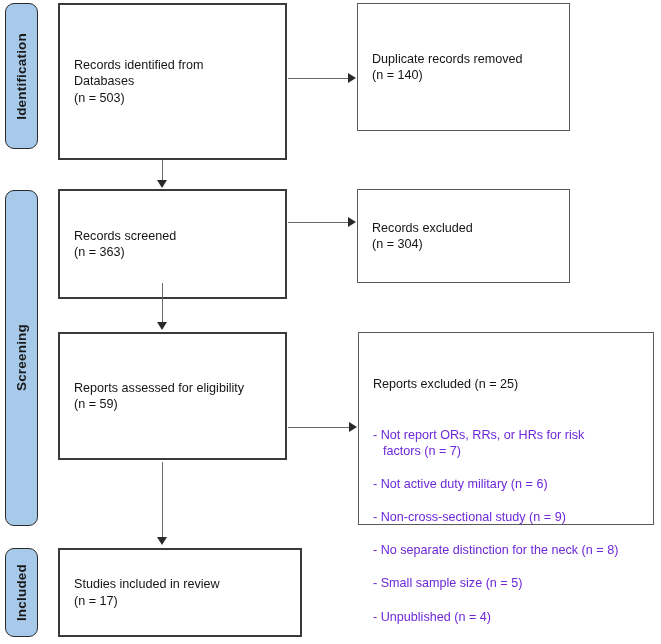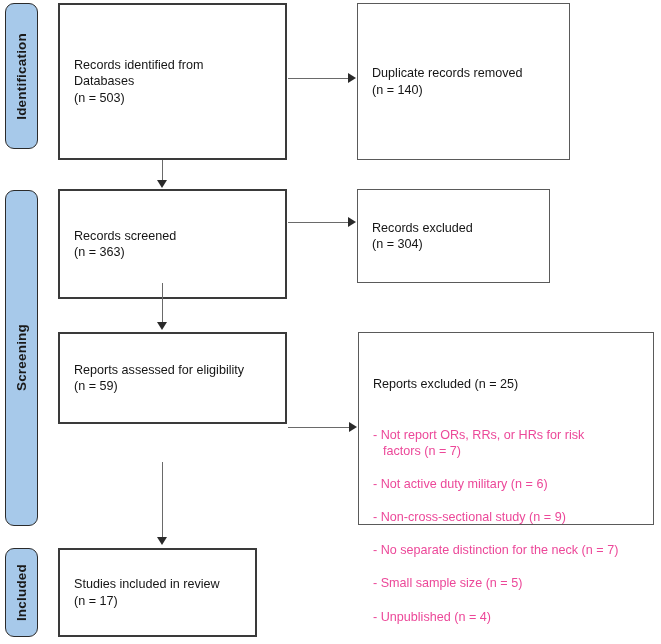--- a/index.html
+++ b/index.html
@@ -72,21 +72,21 @@
     margin-bottom: 1px;
   }
   .detail-list {
     list-style: none;
     margin: 0;
     padding: 0;
   }
   .detail-list li {
     font-size: 12.6px;
     line-height: 16.6px;
-    color: #ec4899;
+    color: #6d28d9;
     padding-left: 10px;
     text-indent: -10px;
   }
 
   
   .conn {
     position: absolute;
   }
   .conn.v {
     width: 0;
@@ -129,71 +129,71 @@
   <div class="stage-pill" style="left:5px; top:548px; width:33px; height:89px;">
     <span class="stage-label">Included</span>
   </div>
 
   <div class="flow-box" style="left:58px; top:3px; width:229px; height:157px;">
     <span class="box-text">Records identified from
 Databases
 (n = 503)</span>
   </div>
 
-  <div class="flow-box thin" style="left:357px; top:3px; width:213px; height:157px;">
+  <div class="flow-box thin" style="left:357px; top:3px; width:213px; height:128px;">
     <span class="box-text">Duplicate records removed
 (n = 140)</span>
   </div>
 
   <div class="conn h" style="left:288px; top:78px; width:61px;"></div>
   <div class="arrow-right" style="left:348px; top:72.5px;"></div>
 
   <div class="conn v" style="left:162px; top:160px; height:21px;"></div>
   <div class="arrow-down" style="left:157px; top:180px;"></div>
 
   <div class="flow-box" style="left:58px; top:189px; width:229px; height:110px;">
     <span class="box-text">Records screened
 (n = 363)</span>
   </div>
 
-  <div class="flow-box thin" style="left:357px; top:189px; width:193px; height:94px;">
+  <div class="flow-box thin" style="left:357px; top:189px; width:213px; height:94px;">
     <span class="box-text">Records excluded
 (n = 304)</span>
   </div>
 
   <div class="conn h" style="left:288px; top:222px; width:61px;"></div>
   <div class="arrow-right" style="left:348px; top:216.5px;"></div>
 
   <div class="conn v" style="left:162px; top:283px; height:40px;"></div>
   <div class="arrow-down" style="left:157px; top:322px;"></div>
 
-  <div class="flow-box" style="left:58px; top:332px; width:229px; height:92px;">
+  <div class="flow-box" style="left:58px; top:332px; width:229px; height:128px;">
     <span class="box-text">Reports assessed for eligibility
 (n = 59)</span>
   </div>
 
   <div class="flow-box thin detail" style="left:358px; top:332px; width:296px; height:193px;">
     <div class="box-text">
       <div class="detail-head">Reports excluded  (n = 25)</div>
       <ul class="detail-list">
         <li>-  Not report ORs, RRs, or HRs for risk
    factors (n = 7)</li>
         <li>-  Not active duty military (n = 6)</li>
         <li>-  Non-cross-sectional study (n = 9)</li>
-        <li>-  No separate distinction for the neck (n = 7)</li>
+        <li>-  No separate distinction for the neck (n = 8)</li>
         <li>-  Small sample size (n = 5)</li>
         <li>-  Unpublished (n = 4)</li>
       </ul>
     </div>
   </div>
 
   <div class="conn h" style="left:288px; top:427px; width:62px;"></div>
   <div class="arrow-right" style="left:349px; top:421.5px;"></div>
 
   <div class="conn v" style="left:162px; top:462px; height:76px;"></div>
   <div class="arrow-down" style="left:157px; top:537px;"></div>
 
-  <div class="flow-box" style="left:58px; top:548px; width:199px; height:89px;">
+  <div class="flow-box" style="left:58px; top:548px; width:244px; height:89px;">
     <span class="box-text">Studies included in review
 (n = 17)</span>
   </div>
 
 </div>
 
 </body></html>

